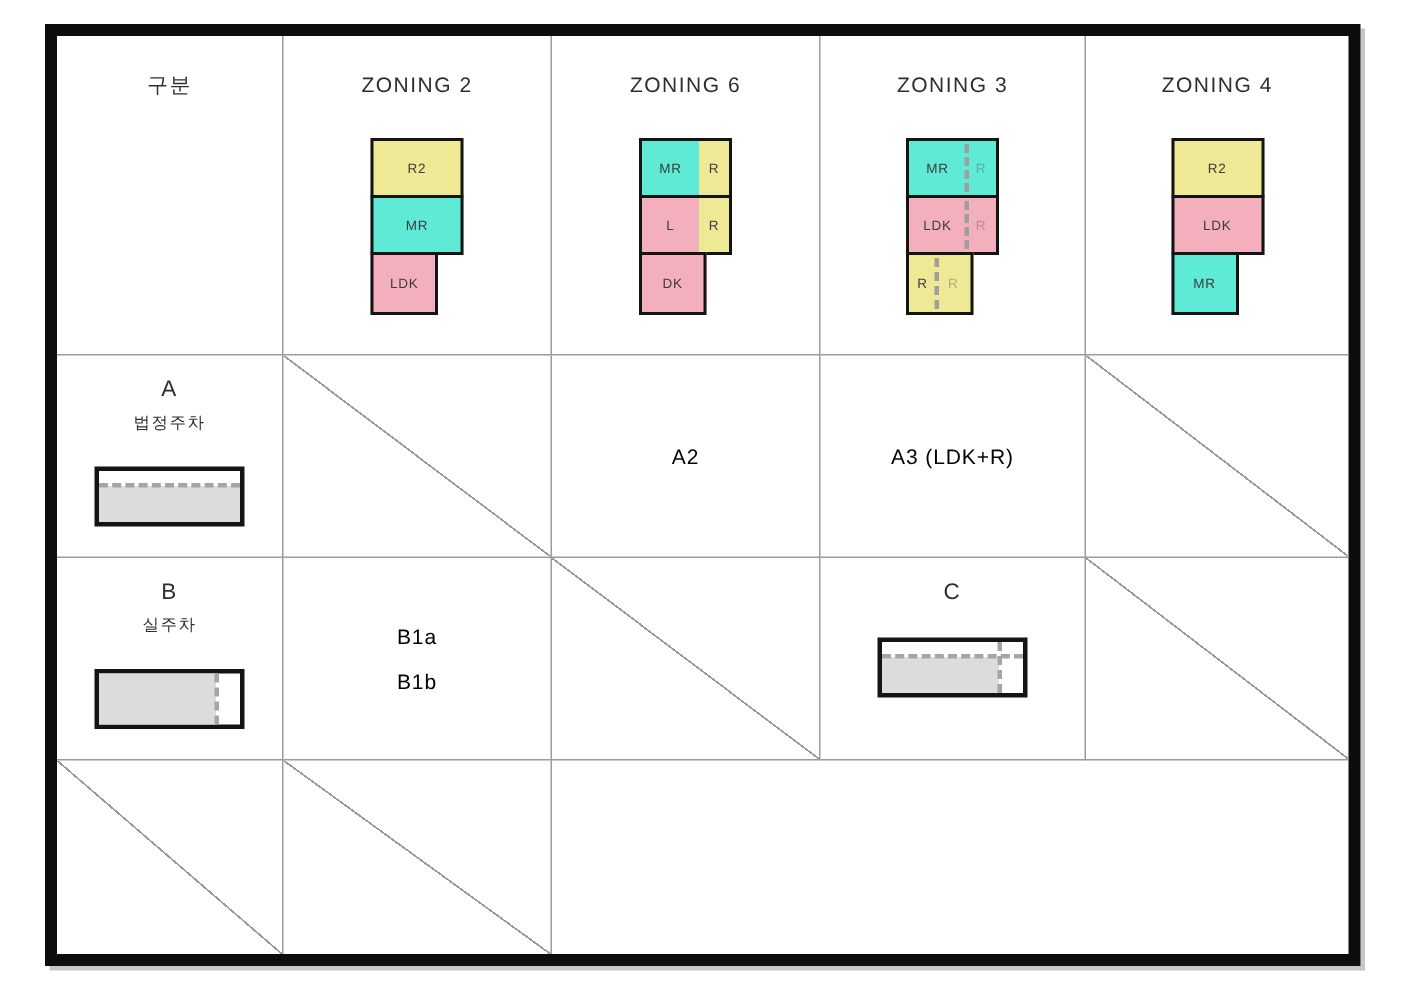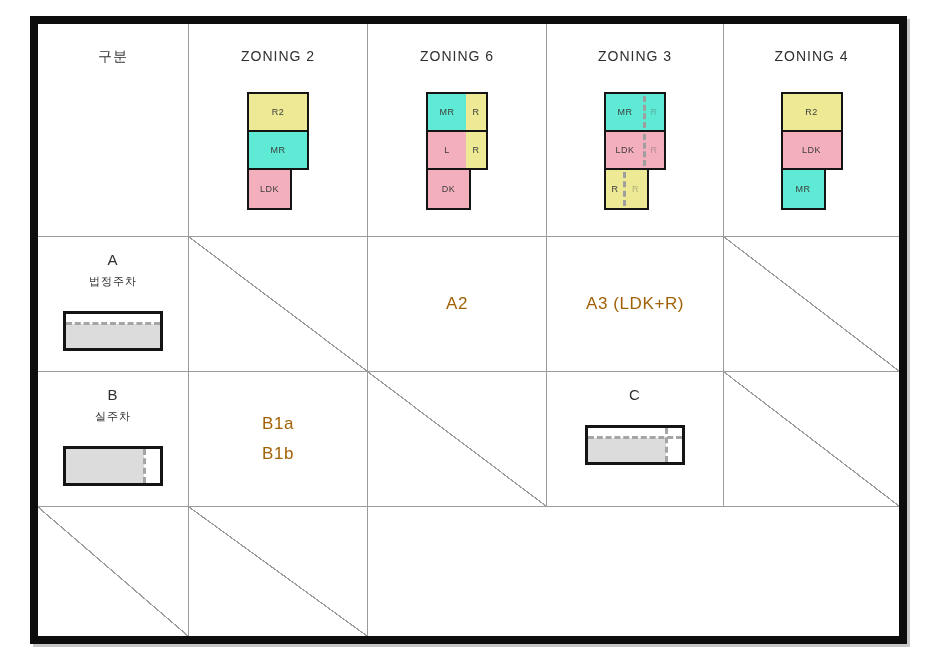--- a/index.html
+++ b/index.html
@@ -38,21 +38,21 @@
   .rname{font-size:11px;margin-top:6px;letter-spacing:1px;}
   .prect{position:relative;width:100px;height:40px;box-sizing:border-box;border:3px solid #141414;background:#fff;margin:22px auto 0;}
   .fill-a{position:absolute;left:0;right:0;top:10px;bottom:0;background:#dcdcdc;}
   .dash-h{position:absolute;left:0;right:0;top:8px;border-top:3px dashed #a5a5a5;}
   .fill-b{position:absolute;left:0;top:0;bottom:0;width:78px;background:#dcdcdc;}
   .dash-v{position:absolute;top:0;bottom:0;left:77px;border-left:3px dashed #a5a5a5;}
   .fill-c{position:absolute;left:0;top:10px;bottom:0;width:78px;background:#dcdcdc;}
 
   
   .bodycell{display:flex;align-items:center;justify-content:center;}
-  .ctext{font-size:17px;color:#a16207;letter-spacing:0.6px;text-align:right;line-height:30px;}
+  .ctext{font-size:14px;color:#000000;letter-spacing:0.6px;text-align:right;line-height:30px;}
   .diag{background:linear-gradient(to top right,
         transparent calc(50% - 0.6px), #9c9c9c calc(50% - 0.6px),
         #9c9c9c calc(50% + 0.6px), transparent calc(50% + 0.6px));}
 </style>
 </head>
 <body>
 
 <div class="frame">
   <div class="grid">
 

